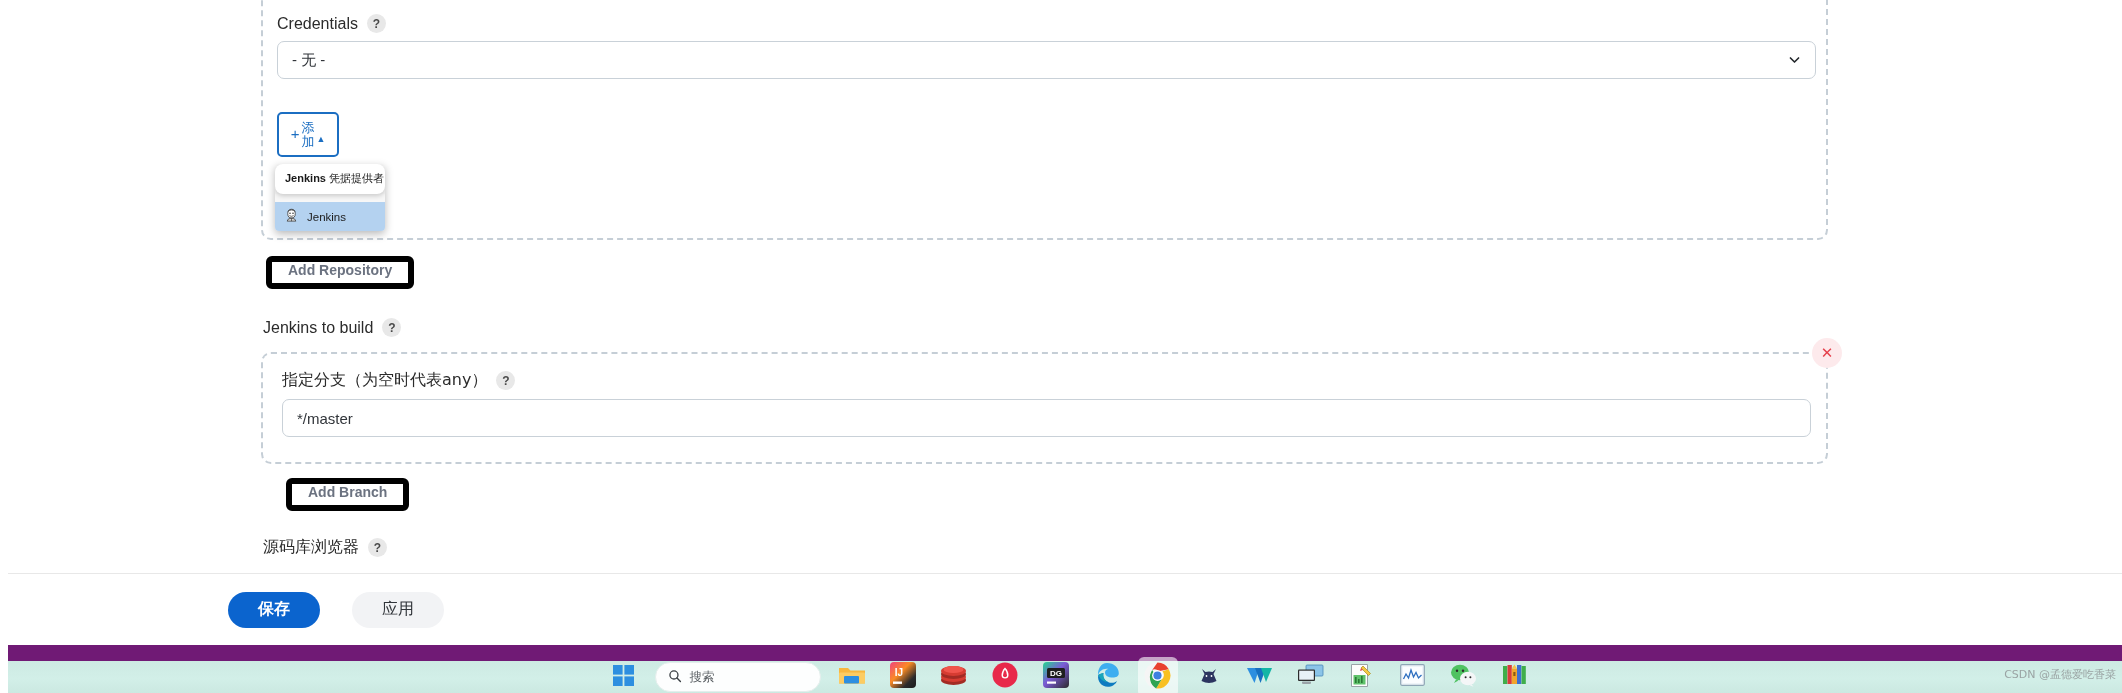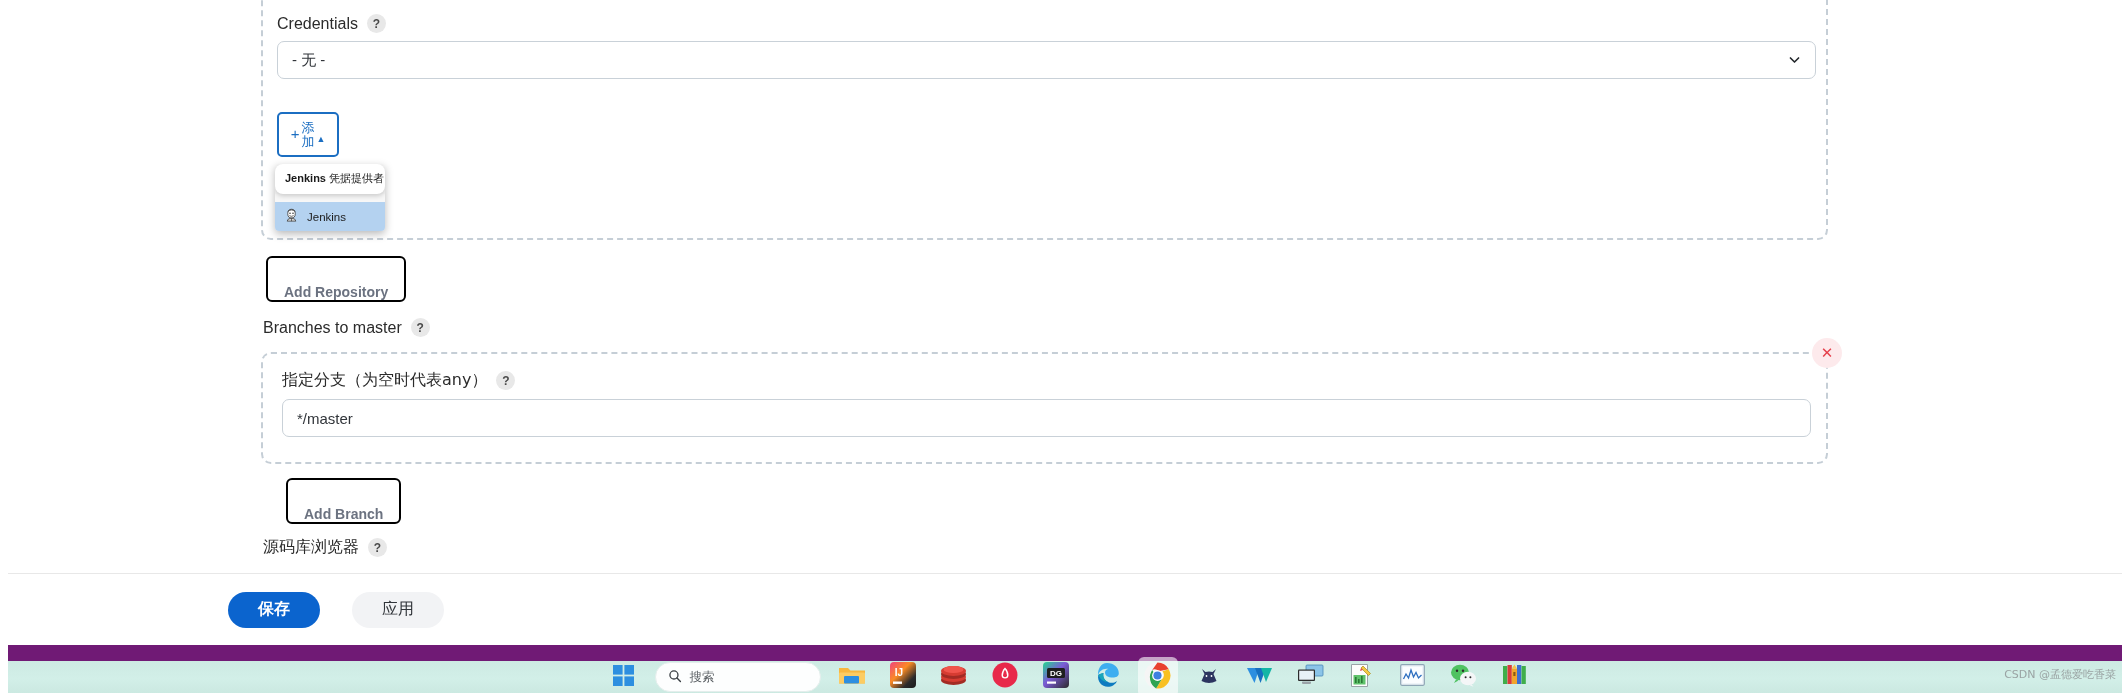--- a/index.html
+++ b/index.html
@@ -99,23 +99,23 @@
   .cred-item {
     background:#b4d2f0;
     padding:6px 9px;
     display:flex; align-items:center; gap:8px;
     font-size:11.5px; color:#1c1c1c;
     cursor:pointer;
   }
   .cred-item-pad { height:8px; background:#f7f7f7; }
 
   .jk-btn {
-    display:inline-flex; align-items:flex-end; justify-content:center;
-    height:46px; padding:0 16px;
-    border:2px solid #000000; border-radius:6px;
+    display:inline-flex; align-items:flex-start; justify-content:center;
+    height:33px; padding:0 16px;
+    border:6px solid #000000; border-radius:6px;
     background:#fff; color:#6b7280;
     font-size:14px; font-weight:bold;
     cursor:pointer;
     font-family:"Liberation Sans","DejaVu Sans",sans-serif;
   }
 
   
   .branch-block {
     position:absolute; left:253px; top:352px; width:1567px; height:112px;
     border:2px dashed #c5ced6; border-radius:10px; background:#fff;
@@ -246,21 +246,21 @@
       </div>
     </div>
 
     <div style="position:absolute; left:258px; top:256px;">
       <div class="jk-btn">
         <span>Add Repository</span>
       </div>
     </div>
 
     <div style="position:absolute; left:255px; top:318px;" class="field-label">
-      <span>Branches to master</span>
+      <span>Jenkins to build</span>
       <span class="help-badge">?</span>
     </div>
 
     <div class="branch-block">
       <button class="del-btn">
         <span>✕</span>
       </button>
 
       <div style="position:absolute; left:19px; top:16px;" class="field-label">
         <span style="font-family:'DejaVu Sans','Liberation Sans',sans-serif;">指定分支（为空时代表any）</span>

